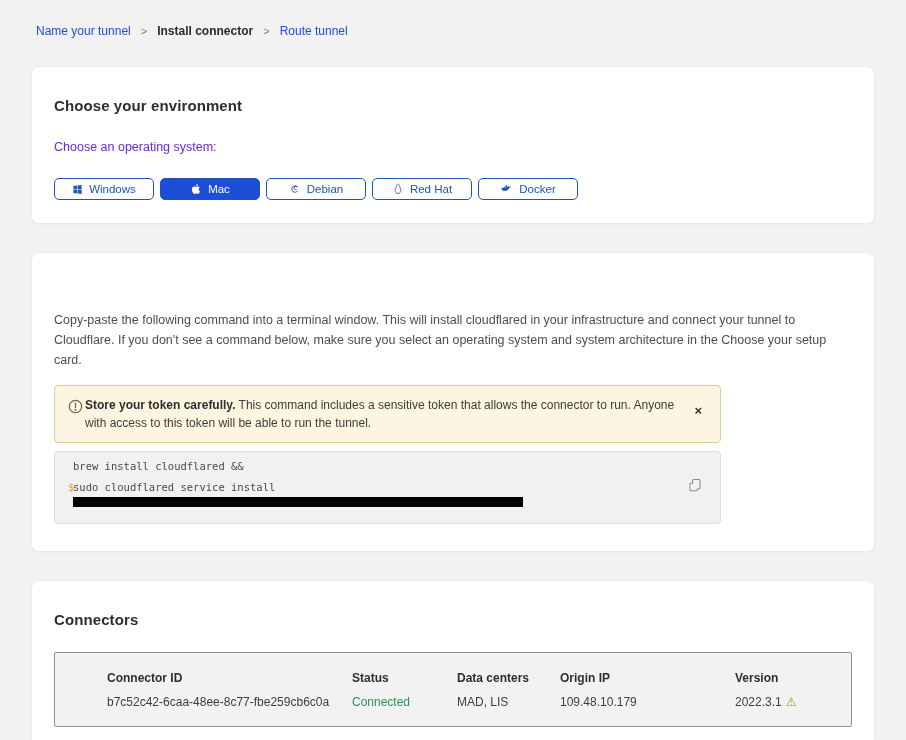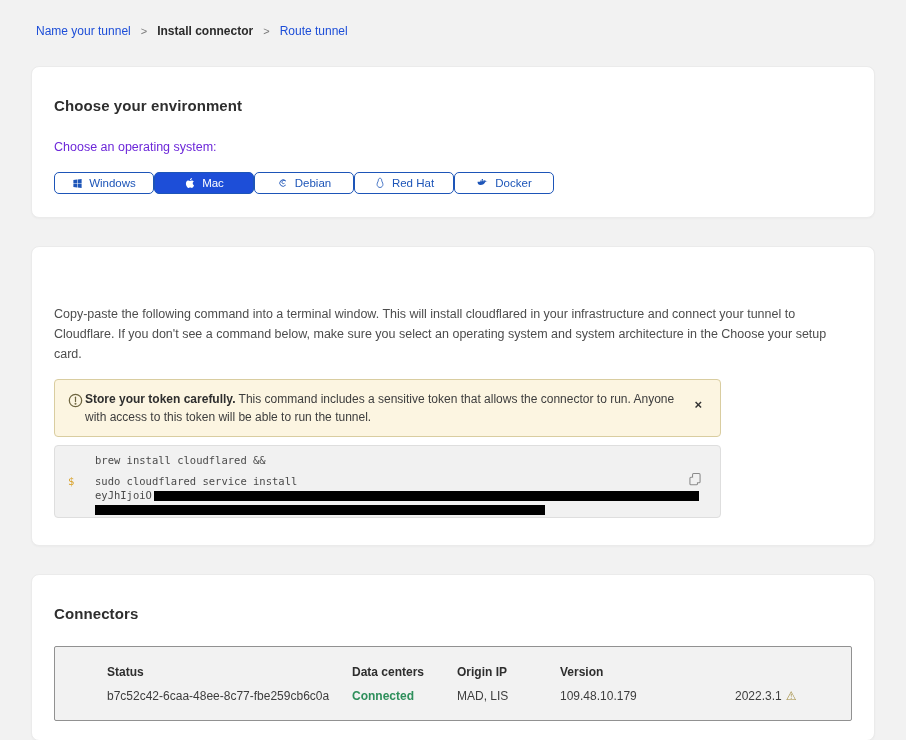--- a/index.html
+++ b/index.html
@@ -24,21 +24,21 @@
     border:1px solid #ebebeb;
     border-radius:8px;
     box-shadow:0 1px 2px rgba(0,0,0,0.03);
     padding:30px 22px 22px 22px;
     margin-top:28px;
   }
   .card-title { font-size:15px; font-weight:bold; color:#2e2e2e; letter-spacing:.1px; }
 
   
   .os-label { margin-top:26px; font-size:12.5px; color:#6d28d9; }
-  .os-row { margin-top:18px; display:flex; }
+  .os-row { margin-top:24px; display:flex; gap:6px; }
   .os-btn {
     width:100px; height:22px;
     border:1px solid #1d55b8; border-radius:5px;
     background:#ffffff; color:#1d55b8;
     font-family:"Liberation Sans", sans-serif;
     font-size:11.5px;
     display:flex; align-items:center; justify-content:center; gap:6px;
     cursor:pointer;
   }
   .os-btn.selected { background:#1d4ed8; color:#ffffff; }
@@ -59,42 +59,42 @@
   .warn-icon { margin-top:3px; flex:0 0 auto; }
 
   .code-block {
     margin-top:8px; width:667px; height:73px;
     background:#f1f1f1; border:1px solid #dedede; border-radius:4px;
     position:relative;
     padding:7px 0 0 0;
     font-family:"DejaVu Sans Mono","Liberation Mono",monospace;
     font-size:10.5px; line-height:14px; color:#4a4a4a;
   }
-  .code-line { padding-left:40px; white-space:pre; }
+  .code-line { padding-left:18px; white-space:pre; }
   .code-gap { height:7px; }
   .prompt { position:absolute; left:13px; color:#d9a430; }
   .redact { display:inline-block; height:10px; background:#000; vertical-align:middle; }
   .redact.bar1 { width:545px; margin-left:2px; }
   .redact.bar2 { width:450px; }
   .copy-btn {
     position:absolute; top:26px; right:18px;
     background:none; border:none; cursor:pointer; padding:0;
   }
 
   
   .conn-table {
     margin-top:24px;
     background:#f2f2f2; border:1px solid #919191; border-radius:2px;
     padding:18px 10px 17px 52px;
     font-size:12px;
   }
   .t-row { display:grid; grid-template-columns:245px 105px 103px 175px 1fr; align-items:center; }
   .t-row.head { color:#2e2e2e; font-weight:bold; }
   .t-row.body { margin-top:10px; color:#3d3d3d; }
-  .status-connected { color:#2e8f5b;font-weight:bold; }
+  .status-connected { color:#2e8f5b; }
   .version-warning { color:#a08a3c; font-size:12px; margin-left:4px; }
 </style>
 </head>
 <body>
 
 <div class="page">
 
   <nav class="breadcrumb">
     <span class="crumb">Name your tunnel</span>
     <span class="sep">&gt;</span>
@@ -169,36 +169,36 @@
           </svg>
       </span>
       <span class="warn-text"><b>Store your token carefully.</b><span> This command includes a sensitive token that allows the connector to run. Anyone with access to this token will be able to run the tunnel.</span></span>
       <button class="warn-close">×</button>
     </div>
 
     <div class="code-block">
       <div class="code-line">brew install cloudflared &amp;&amp;</div>
       <div class="code-gap"></div>
       <div class="code-line"><span class="prompt">$</span><span>sudo cloudflared service install</span></div>
-      <div class="code-line"><span>eyJhIjoiO</span><span class="redact bar1"></span></div>
       <div class="code-line"><span class="redact bar2"></span></div>
       <button class="copy-btn" title="Copy">
         <svg width="14" height="14" viewBox="0 0 16 16" fill="none" stroke="#8a8a8a" stroke-width="1.2">
             <rect x="5.2" y="1.8" width="8.6" height="10.4" rx="1.2"></rect>
             <path d="M10.8 12.2v1.2a1.2 1.2 0 0 1-1.2 1.2H3.4a1.2 1.2 0 0 1-1.2-1.2V7.2A1.2 1.2 0 0 1 3.4 6h1.8" fill="#f1f1f1"></path>
           </svg>
       </button>
     </div>
   </section>
 
   <section class="card" style="padding-bottom:19px;">
     <h2 class="card-title">Connectors</h2>
 
     <div class="conn-table">
       <div class="t-row head">
+        <span>Connector ID</span>
         <span>Status</span>
         <span>Data centers</span>
         <span>Origin IP</span>
         <span>Version</span>
       </div>
       <div class="t-row body">
         <span>b7c52c42-6caa-48ee-8c77-fbe259cb6c0a</span>
         <span class="status-connected">Connected</span>
         <span>MAD, LIS</span>
         <span>109.48.10.179</span>

